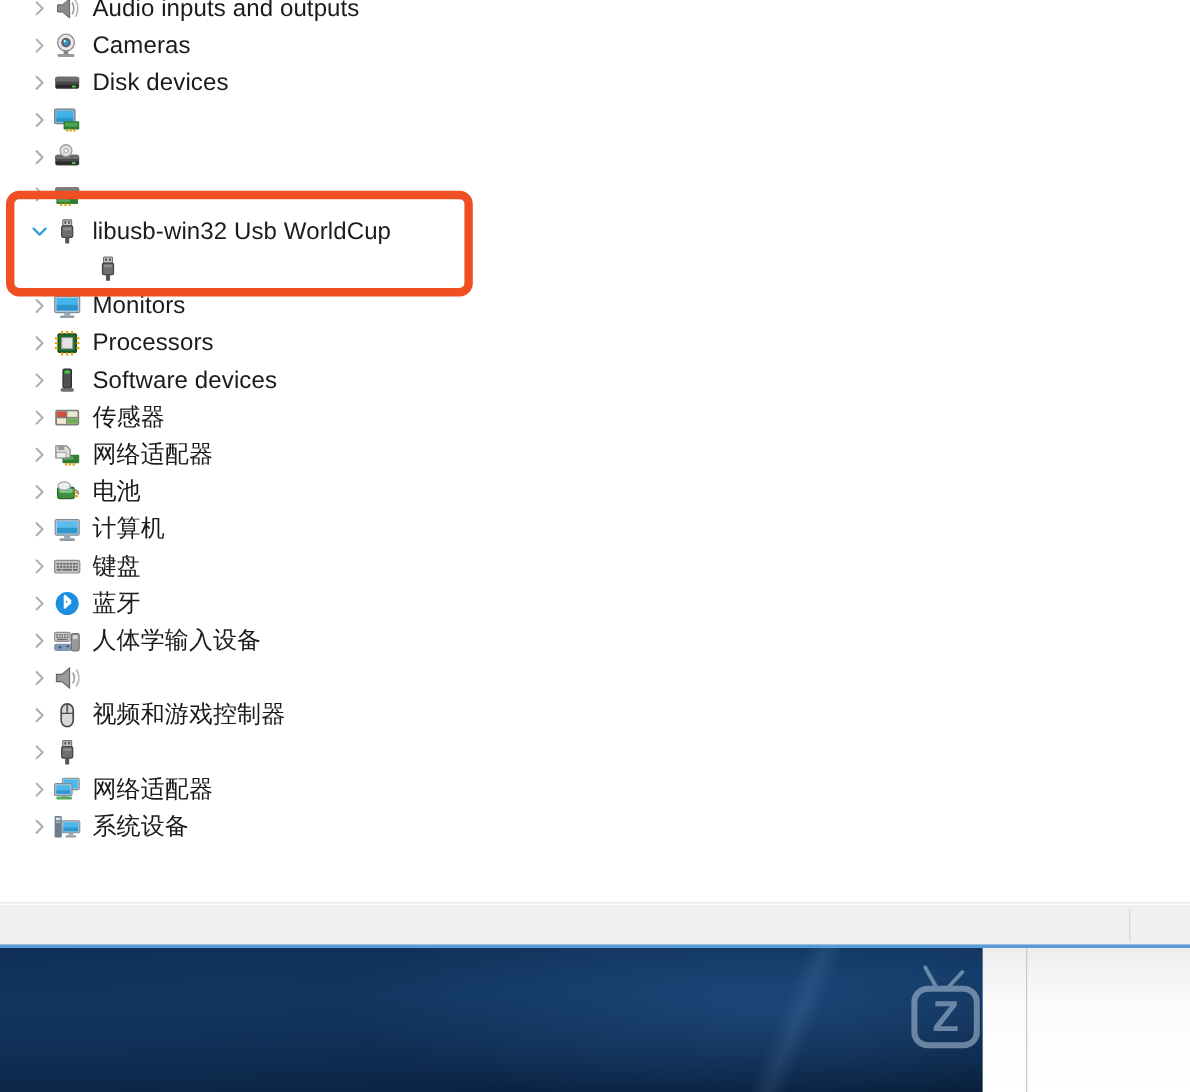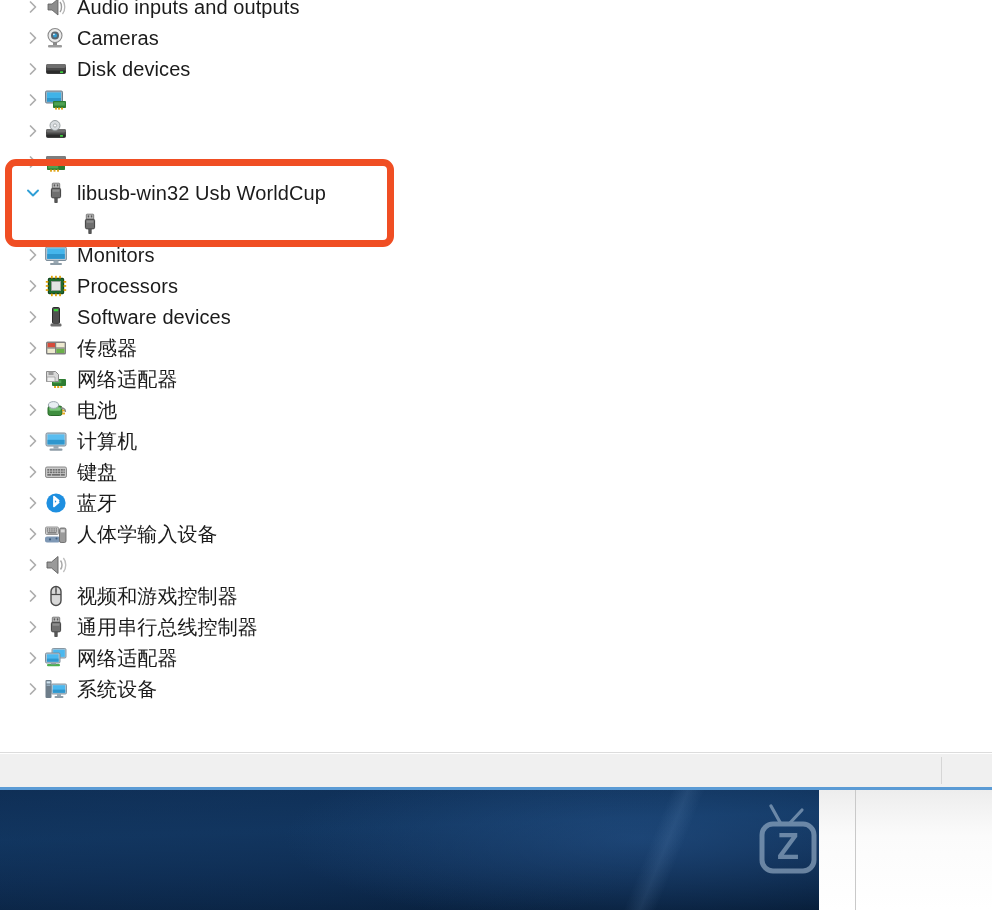--- a/index.html
+++ b/index.html
@@ -569,21 +569,20 @@
       <span class="node-icon">
         <svg viewBox="0 0 24 24" width="24" height="24" xmlns="http://www.w3.org/2000/svg">
     <rect x="8.3" y="2.2" width="7.4" height="5.2" rx="0.7" fill="#c9c9c9" stroke="#6e6e6e" stroke-width="0.9"></rect>
     <rect x="9.6" y="3.3" width="1.7" height="2.2" fill="#5a5a5a"></rect>
     <rect x="12.7" y="3.3" width="1.7" height="2.2" fill="#5a5a5a"></rect>
     <rect x="7.4" y="7.2" width="9.2" height="9.6" rx="1.4" fill="#6f6f6f" stroke="#3f3f3f" stroke-width="1"></rect>
     <rect x="8.6" y="8.6" width="6.8" height="2.2" rx="0.6" fill="#8e8e8e"></rect>
     <rect x="10.3" y="16.6" width="3.4" height="5.4" rx="0.7" fill="#555555"></rect>
         </svg>
       </span>
-      <span class="node-label">通用串行总线控制器</span>
     </div>
     <div class="tree-row lvl1" style="position: absolute; left: 0px; top: 642px; width: 992px;">
       <span class="chev">
         <svg viewBox="0 0 16 16" width="16" height="16" xmlns="http://www.w3.org/2000/svg">
           <path d="M5.5 3 L10.5 8 L5.5 13" fill="none" stroke="#adadad" stroke-width="1.7" stroke-linecap="round" stroke-linejoin="round"></path>
         </svg>
       </span>
       <span class="node-icon">
         <svg viewBox="0 0 24 24" width="24" height="24" xmlns="http://www.w3.org/2000/svg">
     <rect x="8" y="2.5" width="14" height="9.5" rx="1.2" fill="#b9c7d2" stroke="#7d8e9b" stroke-width="0.9"></rect>

